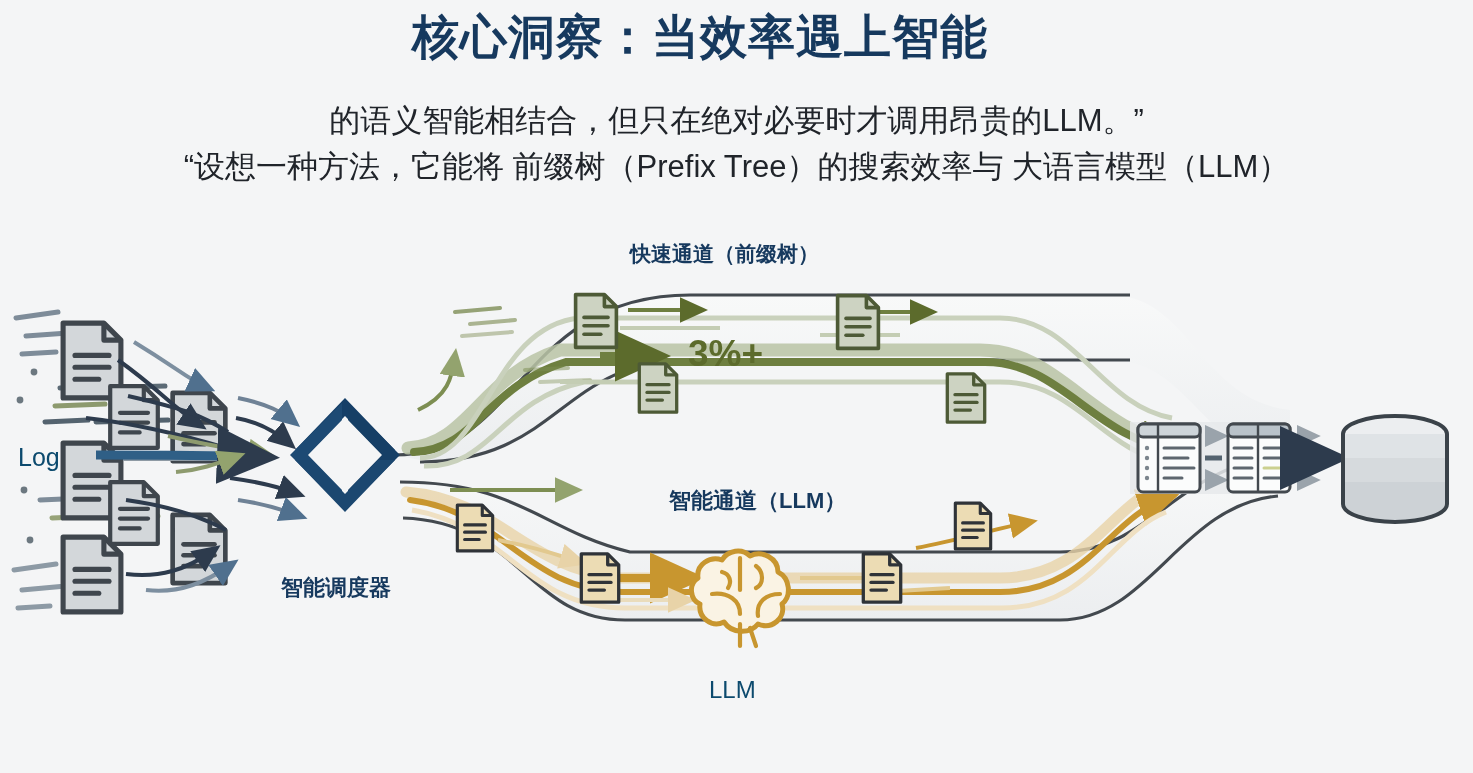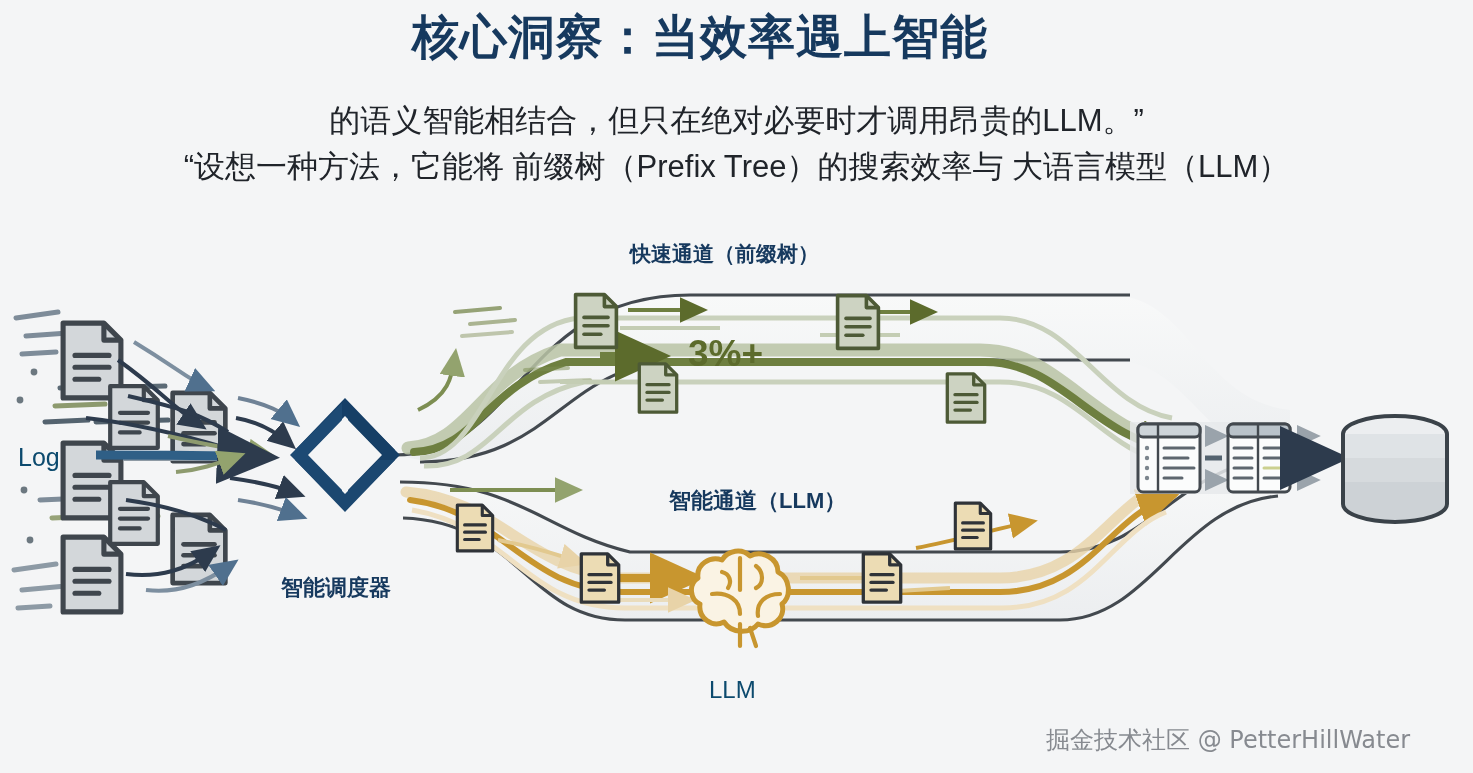--- a/index.html
+++ b/index.html
@@ -350,15 +350,14 @@
   </svg>
   </div>
 
   <div class="dlabel lbl-fast">快速通道（前缀树）</div>
   <div class="dlabel lbl-pct">3%+</div>
   <div class="dlabel lbl-smart">智能通道（LLM）</div>
   <div class="dlabel lbl-sched">智能调度器</div>
   <div class="plain  lbl-log">Log</div>
   <div class="plain  lbl-llm">LLM</div>
 
-  <div class="watermark">掘金技术社区 @ PetterHillWater</div>
 
 </div>
 
 </body></html>

